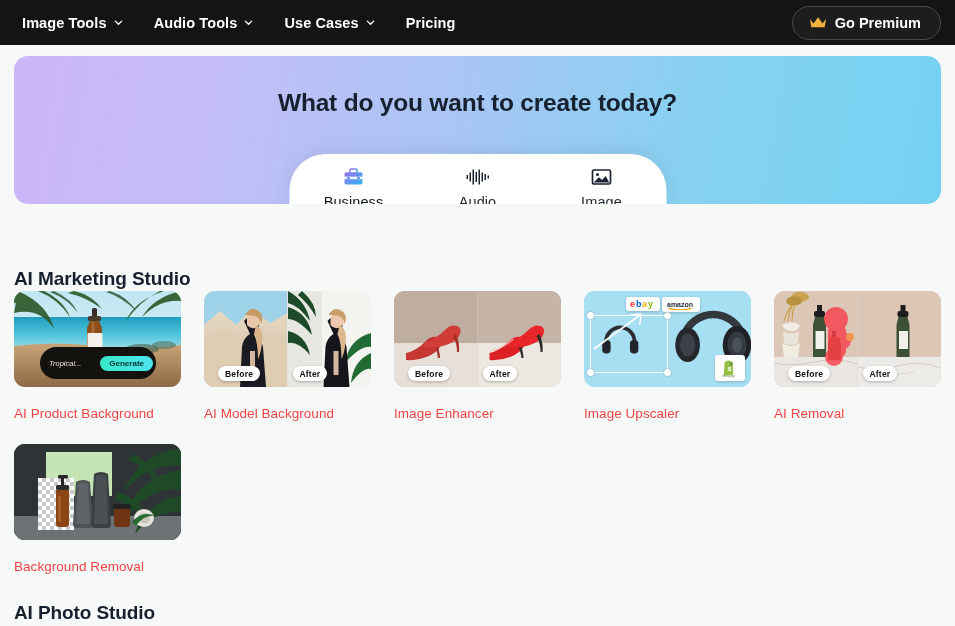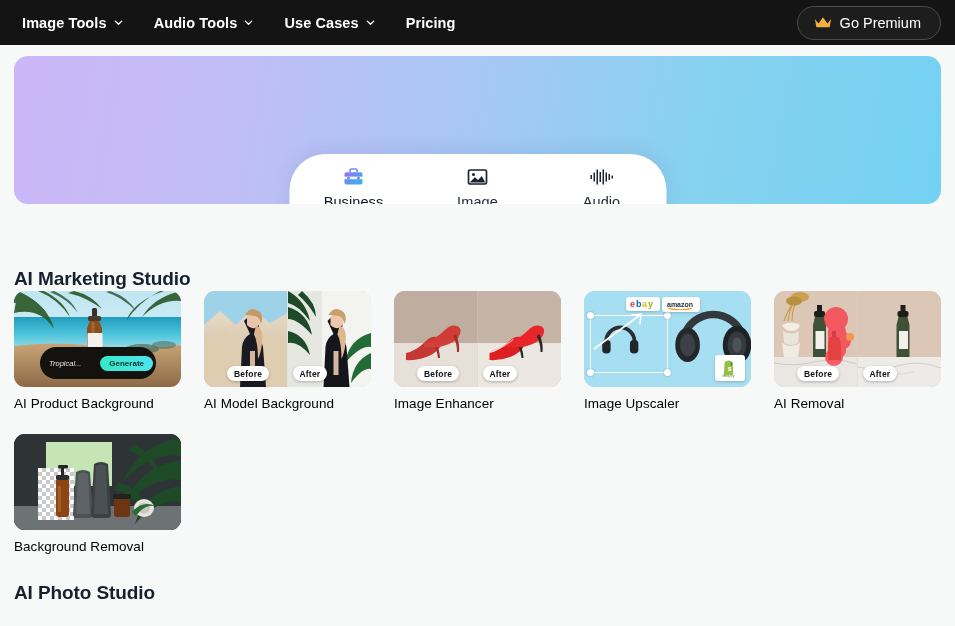--- a/index.html
+++ b/index.html
@@ -25,21 +25,21 @@
     letter-spacing: .1px; cursor: pointer; white-space: nowrap;
   }
   .chev { width: 11px; height: 11px; flex: none; display: block; }
   .chev svg { display: block; }
   .premium-btn {
     margin-left: auto;
     display: flex; align-items: center; gap: 8px;
     background: #1d1d1d; border: 1px solid #4a4a4a;
     border-radius: 999px;
     padding: 8px 19px 8px 16px;
-    color: #fff; font-size: 14.5px; font-weight: 400;
+    color: #fff; font-size: 14.5px; font-weight: 700;
     cursor: pointer; white-space: nowrap;
   }
   .crown { width: 18px; height: 14px; flex: none; display: block; }
 
   
   .hero-wrap { padding: 11px 14px 0 14px; }
   .hero {
     position: relative;
     height: 148px; border-radius: 14px; overflow: hidden;
     background: linear-gradient(100deg,#ccb6f7 0%,#c3bdf7 22%,#a8c6f4 48%,#86d2f0 74%,#74d1f2 100%);
@@ -80,32 +80,32 @@
   }
   #sec-marketing .section-title { margin-top: 64px; margin-bottom: 1px; }
 
   .grid { display: flex; flex-wrap: wrap; gap: 23px; }
   .card { width: 167px; cursor: pointer; }
   .thumb {
     width: 167px; height: 96px; border-radius: 11px;
     overflow: hidden; position: relative; background: #d8dde2;
   }
   .card-label {
-    margin-top: 9px; font-size: 13.5px; color: #000000;
+    margin-top: 19px; font-size: 13.5px; color: #ef4444;
     letter-spacing: .05px; white-space: nowrap;
   }
 
   
   .ba-pill {
     position: absolute; bottom: 6px;
     background: #fff; color: #111; font-size: 8.5px; font-weight: 700;
     padding: 2.5px 7px; border-radius: 999px; letter-spacing: .2px;
     box-shadow: 0 1px 3px rgba(0,0,0,.25);
   }
-  .ba-before { left: 23px; }
+  .ba-before { left: 14px; }
   .ba-after  { left: 50%; margin-left: 5px; }
 
   
   .prompt-bar {
     position: absolute; left: 26px; bottom: 8px;
     width: 116px; height: 32px; border-radius: 999px;
     background: #14120f; display: flex; align-items: center;
     padding: 0 3px 0 9px;
   }
   .prompt-txt { font-size: 7.5px; color: #efe8dd; font-style: italic; flex: 1; }
@@ -184,20 +184,21 @@
       <svg viewBox="0 0 20 15">
         <path d="M1 3.2 L5 8.2 L10 1.4 L15 8.2 L19 3.2 L17.4 12.6 L2.6 12.6 Z" fill="#f2b03c"></path>
       </svg>
     </span>
     <span>Go Premium</span>
   </div>
 </div>
 
 <div class="hero-wrap">
   <div class="hero">
+    <div class="hero-title">What do you want to create today?</div>
 
     <div class="tabcard">
 
       <div class="tab active">
         <span class="ti">
           <svg width="22" height="20" viewBox="0 0 22 20">
             <defs>
                 <linearGradient id="gbc" x1="0" y1="0" x2="1" y2="1">
               <stop offset="0" stop-color="#9b6ef3"></stop>
                   <stop offset="1" stop-color="#2fb8ef"></stop>
@@ -208,45 +209,45 @@
             <rect x="1.2" y="9.6" width="19.6" height="2.6" fill="#fff" opacity=".92"></rect>
             <circle cx="6" cy="10.9" r="1.5" fill="url(#gbc)"></circle>
             <circle cx="16" cy="10.9" r="1.5" fill="url(#gbc)"></circle>
           </svg>
         </span>
         <span class="tl">Business</span>
       </div>
 
       <div class="tab">
         <span class="ti">
-          <svg width="22" height="20" viewBox="0 0 22 20">
-            <rect x="2" y="3" width="18" height="14" rx="1.6" fill="none" stroke="#1b2330" stroke-width="1.7"></rect>
-            <circle cx="7" cy="7.6" r="1.5" fill="#1b2330"></circle>
-            <path d="M3.2 15.4 L8.4 10.2 L11.6 13 L15.2 9 L18.8 15.4 Z" fill="#1b2330"></path>
-          </svg>
-        </span>
-        <span class="tl">Image</span>
-      </div>
-
-      <div class="tab">
-        <span class="ti">
           <svg width="24" height="20" viewBox="0 0 24 20">
             <g fill="#1b2330">
               <rect x="1" y="8" width="1.5" height="4"></rect>
               <rect x="4" y="5.5" width="1.5" height="9"></rect>
               <rect x="7" y="2.5" width="1.5" height="15"></rect>
               <rect x="10" y="5" width="1.5" height="10"></rect>
               <rect x="13" y="2.5" width="1.5" height="15"></rect>
               <rect x="16" y="5.5" width="1.5" height="9"></rect>
               <rect x="19" y="7" width="1.5" height="6"></rect>
               <rect x="22" y="8.5" width="1.5" height="3"></rect>
             </g>
           </svg>
         </span>
         <span class="tl">Audio</span>
+      </div>
+
+      <div class="tab">
+        <span class="ti">
+          <svg width="22" height="20" viewBox="0 0 22 20">
+            <rect x="2" y="3" width="18" height="14" rx="1.6" fill="none" stroke="#1b2330" stroke-width="1.7"></rect>
+            <circle cx="7" cy="7.6" r="1.5" fill="#1b2330"></circle>
+            <path d="M3.2 15.4 L8.4 10.2 L11.6 13 L15.2 9 L18.8 15.4 Z" fill="#1b2330"></path>
+          </svg>
+        </span>
+        <span class="tl">Image</span>
       </div>
 
     </div>
   </div>
 </div>
 
 <div class="section" id="sec-marketing">
   <div class="section-title">AI Marketing Studio</div>
 
   <div class="grid">

